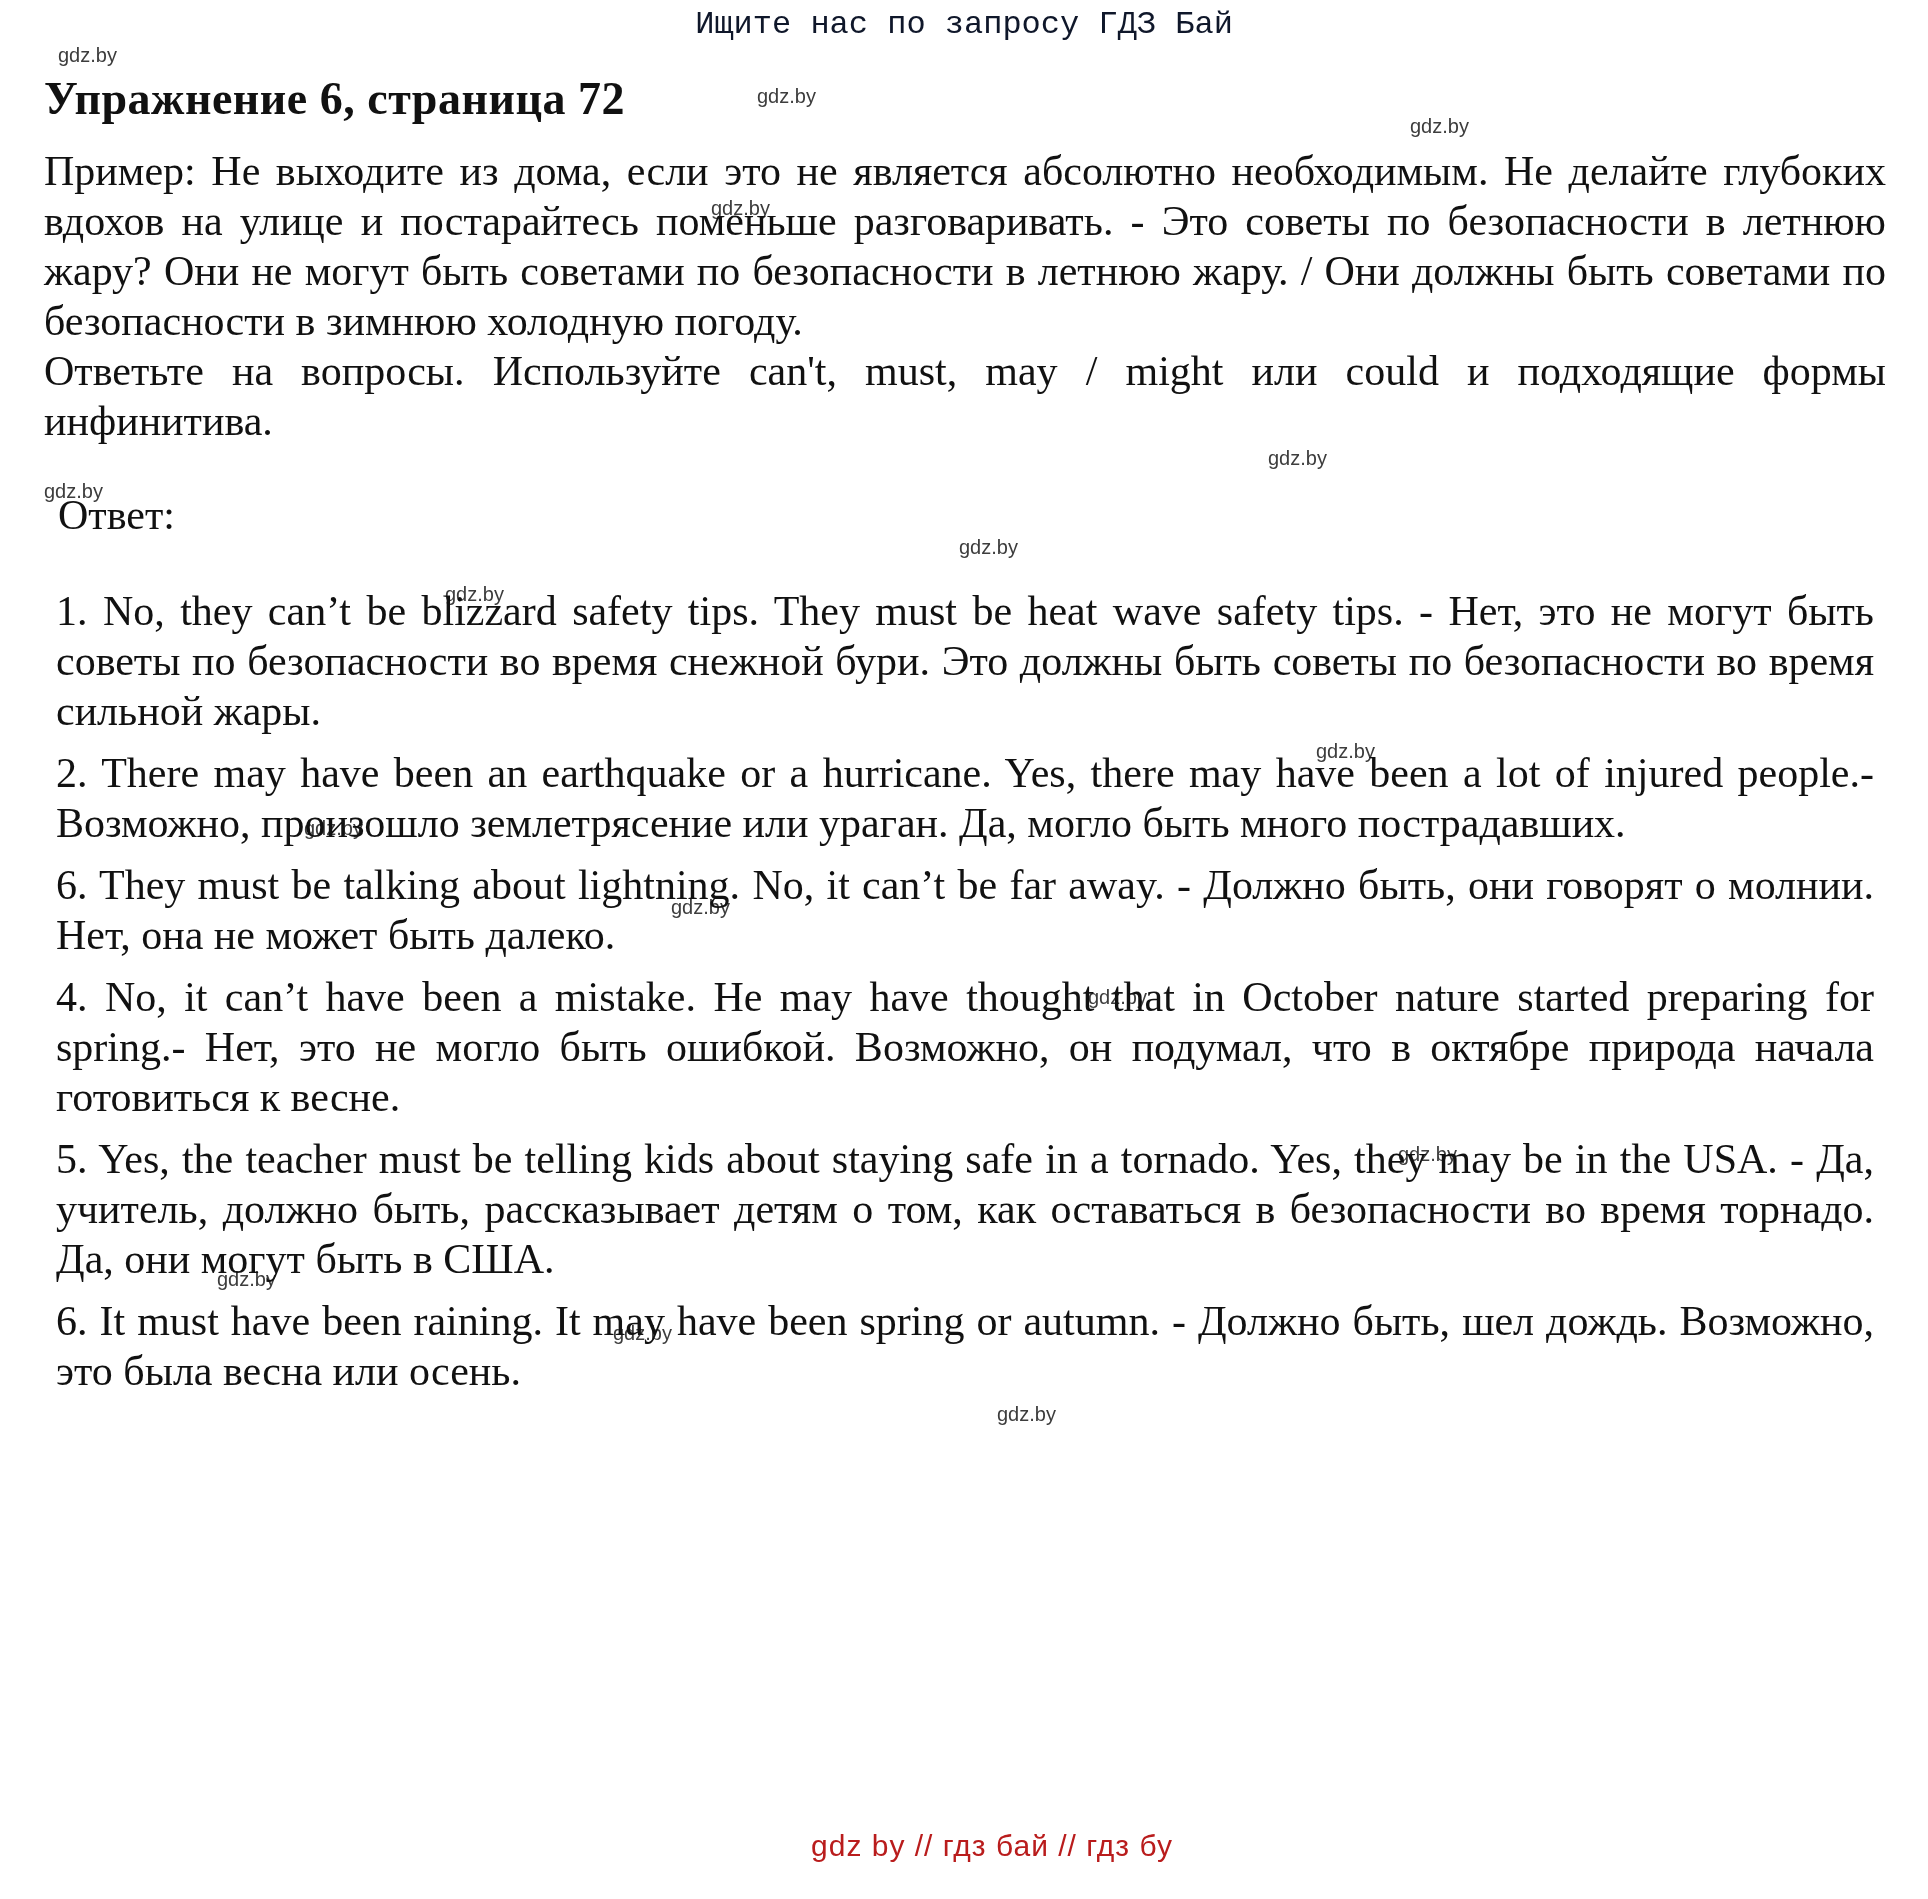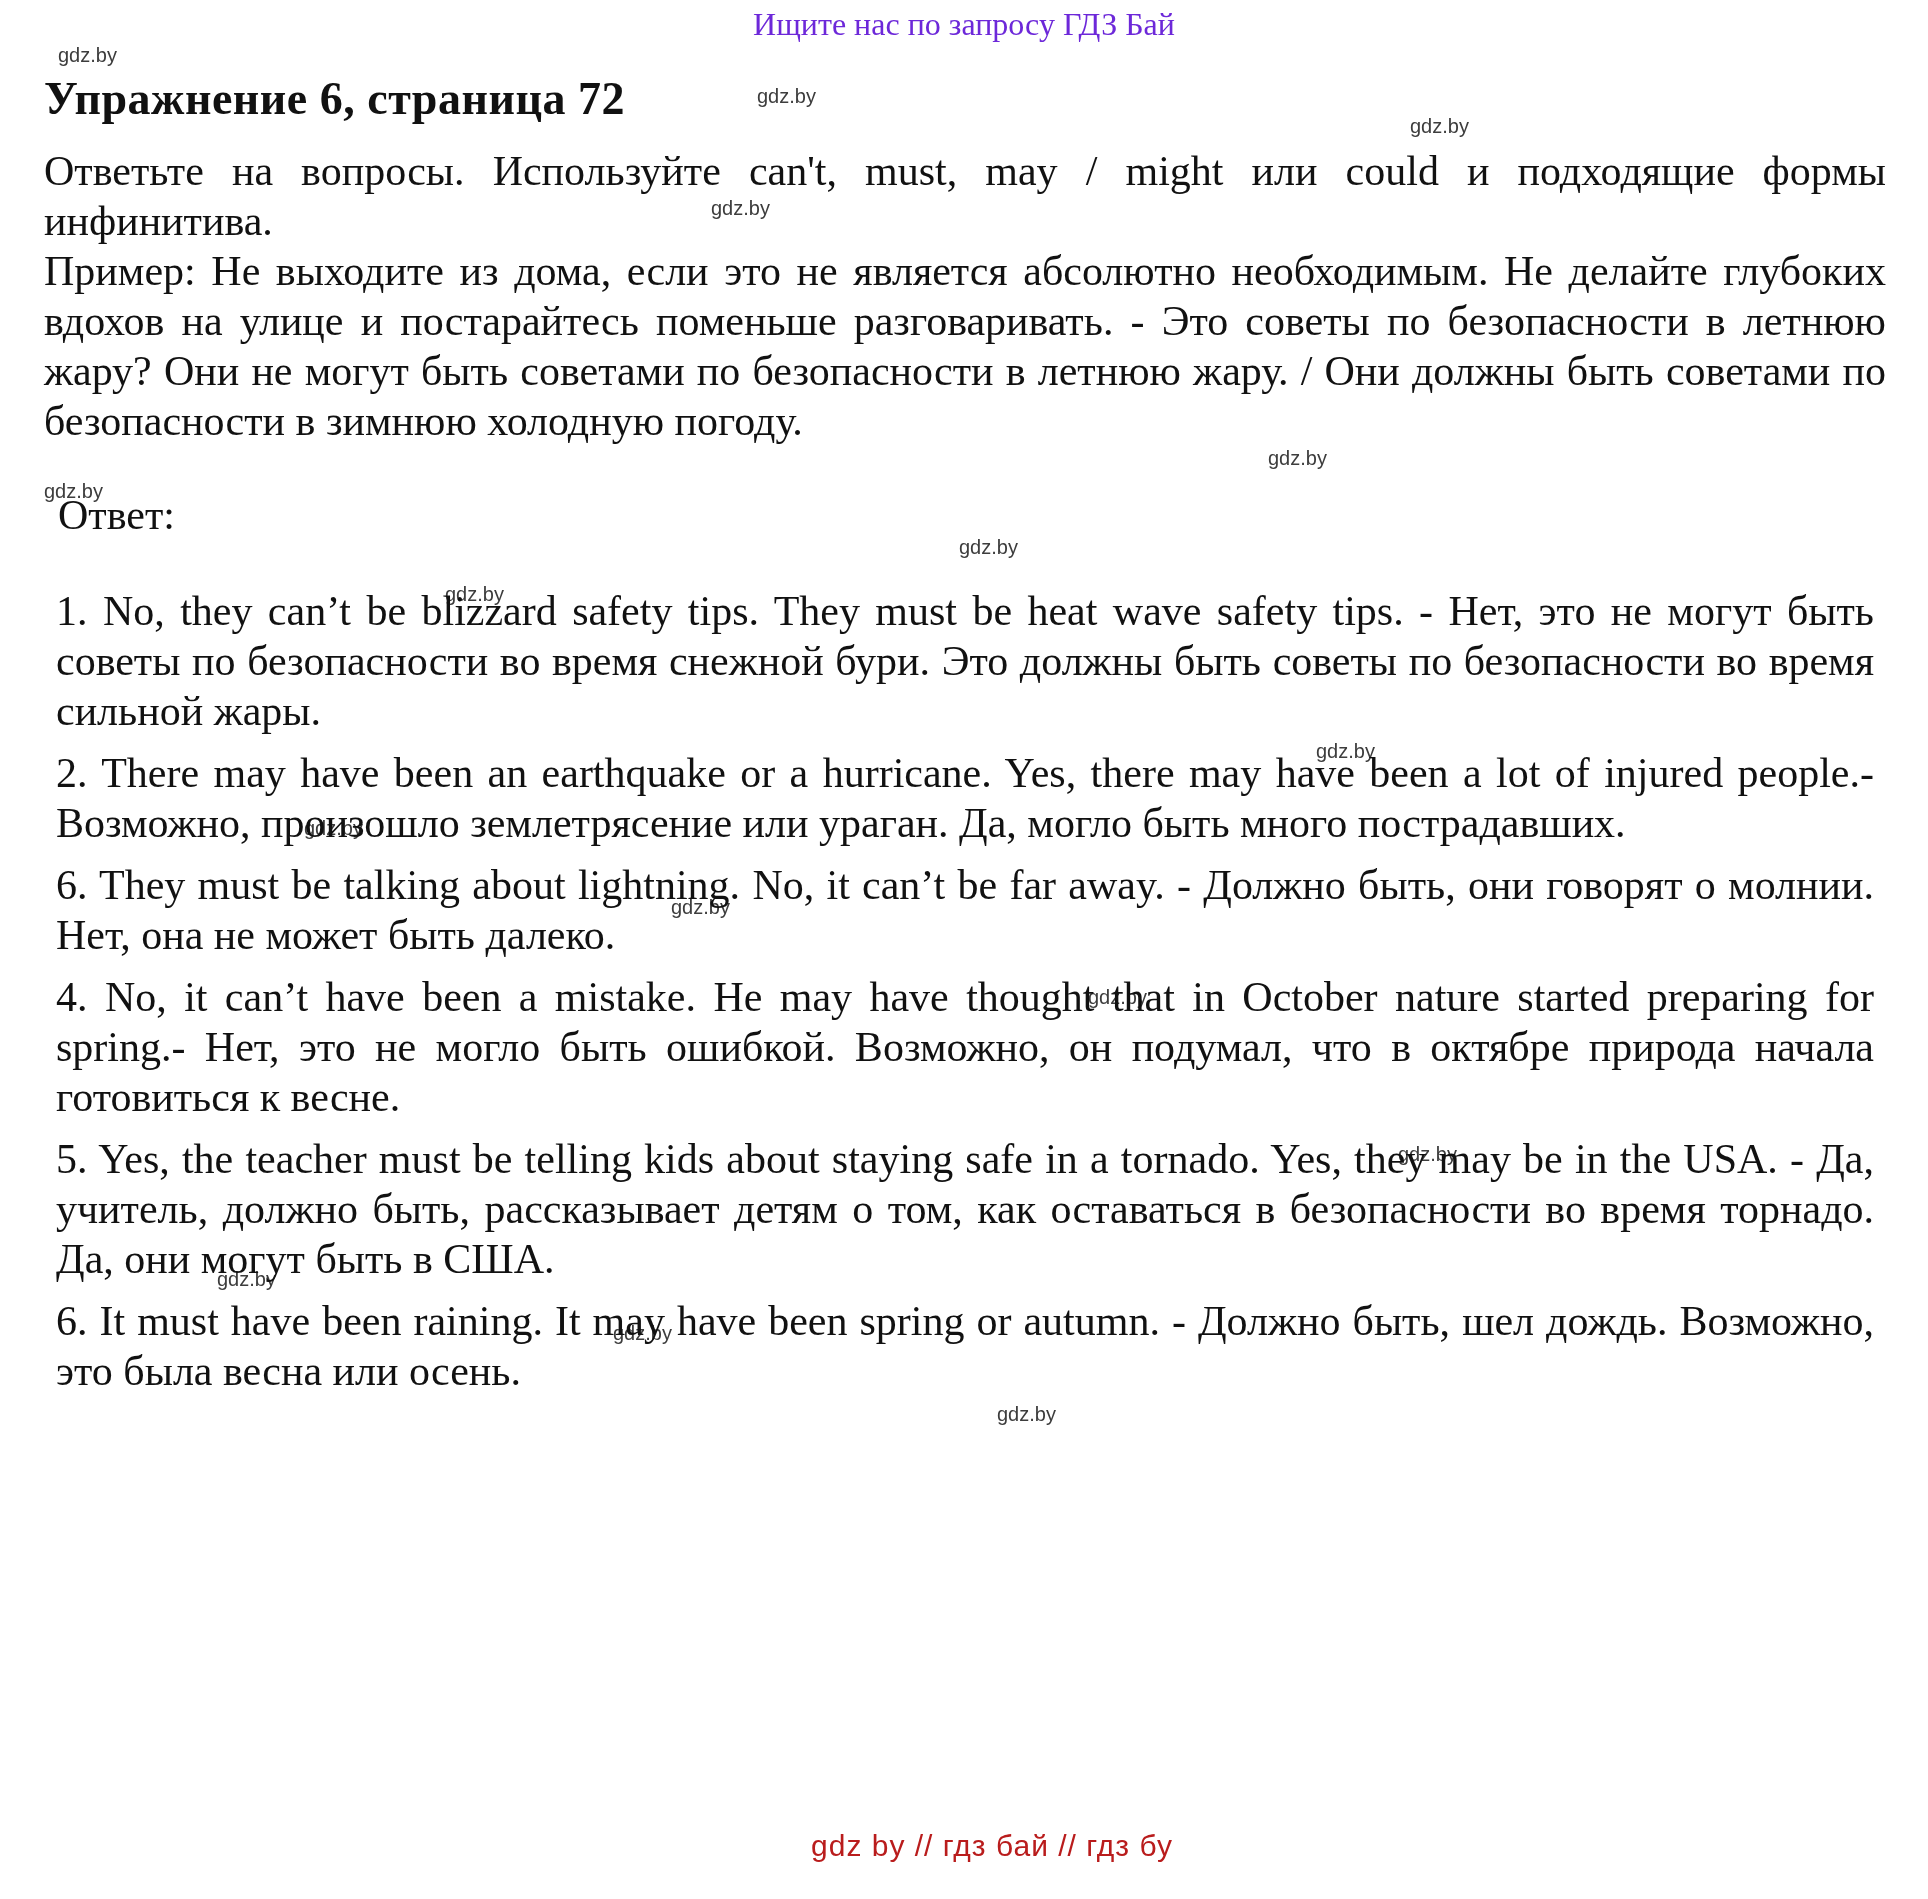--- a/index.html
+++ b/index.html
@@ -11,23 +11,23 @@
     background:#ffffff;
     color:#111111;
     font-family:"Liberation Serif", "DejaVu Serif", serif;
     overflow:hidden;
   }
   .banner {
     position:absolute;
     top:5.8px; left:0;
     width:100%;
     text-align:center;
-    font-family:Liberation Serif, serif;
+    font-family:Liberation Mono, monospace;
     font-size:32px;
-    color:#6d28d9;
+    color:#0f172a;
   }
   .wm {
     position:absolute;
     font-family:"Liberation Sans", sans-serif;
     font-size:20px;
     color:#3d3d3d;
     white-space:nowrap;
   }
   .content {
     position:absolute;
@@ -86,23 +86,23 @@
   <span class="wm" style="left:671px;top:896px">gdz.by</span>
   <span class="wm" style="left:1088px;top:986px">gdz.by</span>
   <span class="wm" style="left:1398px;top:1143px">gdz.by</span>
   <span class="wm" style="left:217px;top:1268px">gdz.by</span>
   <span class="wm" style="left:613px;top:1322px">gdz.by</span>
   <span class="wm" style="left:997px;top:1403px">gdz.by</span>
 
   <div class="content">
     <h1 class="title">Упражнение 6, страница 72</h1>
 
+    <p class="para">Пример: Не выходите из дома, если это не является абсолютно необходимым. Не делайте глубоких вдохов на улице и постарайтесь поменьше разговаривать. - Это советы по безопасности в летнюю жару? Они не могут быть советами по безопасности в летнюю жару. / Они должны быть советами по безопасности в зимнюю холодную погоду.</p>
+
     <p class="para">Ответьте на вопросы. Используйте can't, must, may / might или could и подходящие формы инфинитива.</p>
-
-    <p class="para">Пример: Не выходите из дома, если это не является абсолютно необходимым. Не делайте глубоких вдохов на улице и постарайтесь поменьше разговаривать. - Это советы по безопасности в летнюю жару? Они не могут быть советами по безопасности в летнюю жару. / Они должны быть советами по безопасности в зимнюю холодную погоду.</p>
 
     <p class="answer-label">Ответ:</p>
 
     <div class="answers">
       <p class="para">1. No, they can’t be blizzard safety tips. They must be heat wave safety tips. - Нет, это не могут быть советы по безопасности во время снежной бури. Это должны быть советы по безопасности во время сильной жары.</p>
       <p class="para">2. There may have been an earthquake or a hurricane. Yes, there may have been a lot of injured people.- Возможно, произошло землетрясение или ураган. Да, могло быть много пострадавших.</p>
       <p class="para">6. They must be talking about lightning. No, it can’t be far away. - Должно быть, они говорят о молнии. Нет, она не может быть далеко.</p>
       <p class="para">4. No, it can’t have been a mistake. He may have thought that in October nature started preparing for spring.- Нет, это не могло быть ошибкой. Возможно, он подумал, что в октябре природа начала готовиться к весне.</p>
       <p class="para">5. Yes, the teacher must be telling kids about staying safe in a tornado. Yes, they may be in the USA. - Да, учитель, должно быть, рассказывает детям о том, как оставаться в безопасности во время торнадо. Да, они могут быть в США.</p>
       <p class="para">6. It must have been raining. It may have been spring or autumn. - Должно быть, шел дождь. Возможно, это была весна или осень.</p>

